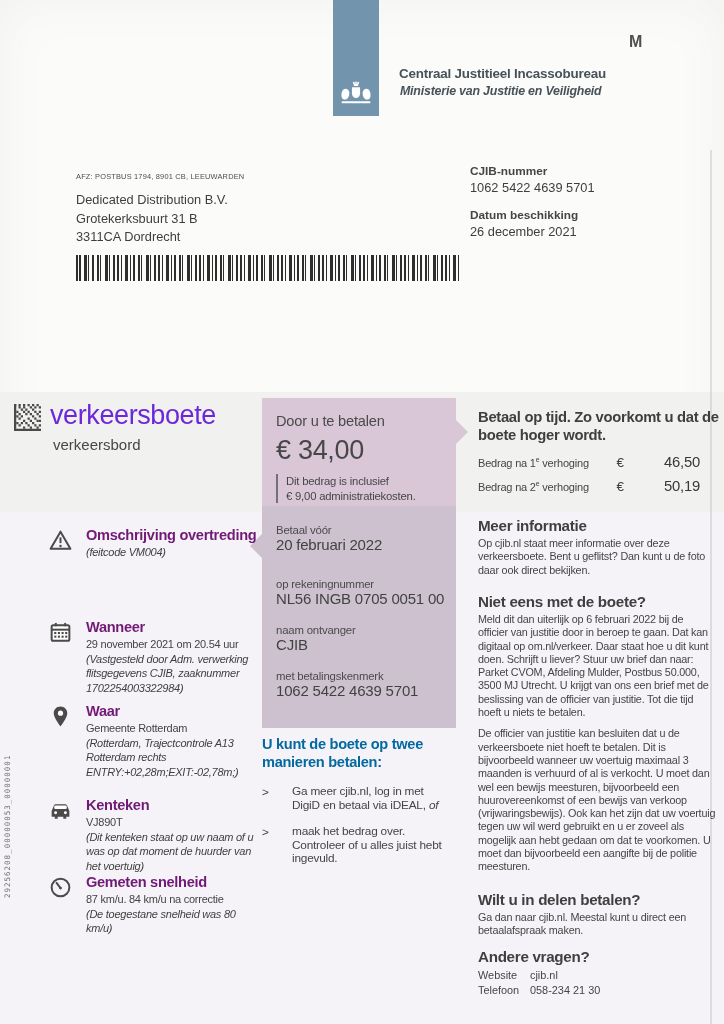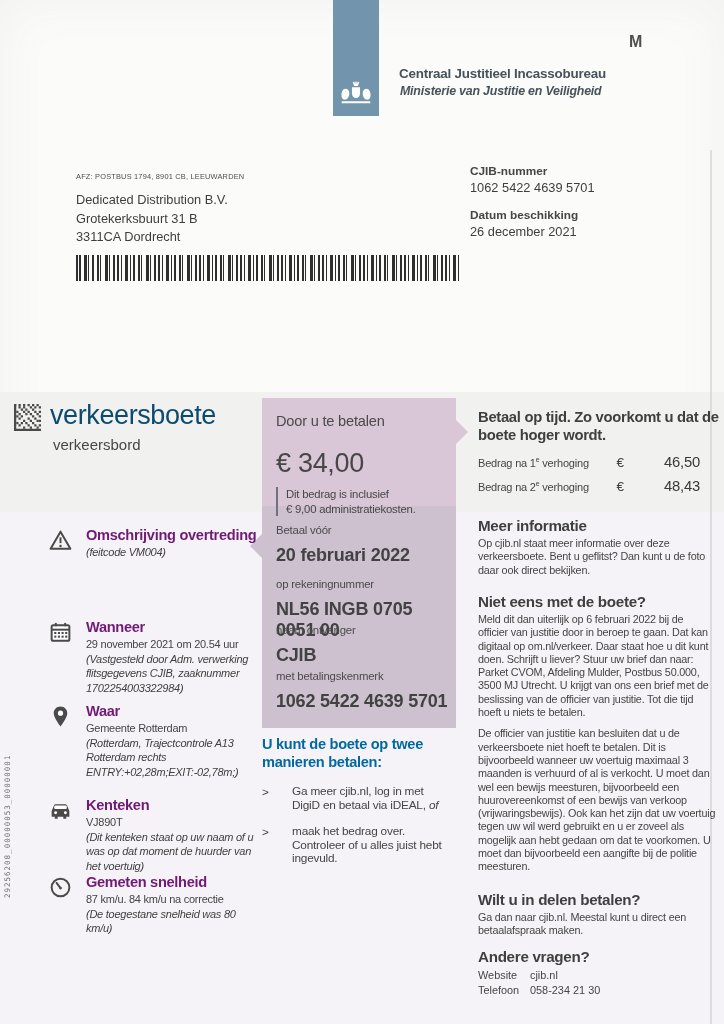--- a/index.html
+++ b/index.html
@@ -26,37 +26,37 @@
       #2e2e2e 8px,#2e2e2e 11px,transparent 11px,transparent 12.5px,
       #2e2e2e 12.5px,#2e2e2e 13.5px,transparent 13.5px,transparent 16px,
       #2e2e2e 16px,#2e2e2e 18px,transparent 18px,transparent 20.5px);}
   .meta{position:absolute;left:470px;top:164px;}
   .meta .lbl{font-size:11.8px;font-weight:700;color:#454545;}
   .meta .val{font-size:12.8px;color:#3e3e3e;margin-top:2px;}
   .meta .gap{height:13px;}
 
   
   .dm{position:absolute;left:14px;top:404px;width:27px;height:27px;}
-  .doc-title{position:absolute;left:50px;top:400px;font-size:27px;color:#0c4a6e;letter-spacing:-.4px;}
+  .doc-title{position:absolute;left:50px;top:400px;font-size:27px;color:#6d28d9;letter-spacing:-.4px;}
   .doc-sub{position:absolute;left:53px;top:436px;font-size:15px;color:#474747;}
 
   
   .pay-col{position:absolute;left:262px;top:398px;width:194px;height:330px;background:var(--purple-main,#cdc1d0);}
   .pay-col::before{content:"";position:absolute;left:-12px;top:136px;border:12px solid transparent;
        border-right-color:var(--purple-main,#cdc1d0);border-left-width:0;}
   .pay-box{position:absolute;left:262px;top:398px;width:194px;height:108px;background:var(--purple-top,#d9c7d7);}
   .pay-box::after{content:"";position:absolute;right:-12px;top:22px;border:12px solid transparent;
        border-left-color:var(--purple-top,#d9c7d7);border-right-width:0;}
   .pay-box .inner{padding:15px 12px 0 14px;}
   .pay-label{font-size:14.6px;color:#4a4a4a;letter-spacing:-.2px;}
-  .pay-amount{font-size:27px;color:#474747;margin-top:19px;letter-spacing:-.3px;}
+  .pay-amount{font-size:27px;color:#474747;margin-top:6px;letter-spacing:-.3px;}
   .pay-note{margin-top:8px;border-left:2px solid #70707f;padding-left:8px;font-size:11.3px;line-height:14.5px;color:#474747;letter-spacing:-.2px;}
   .pd-item{position:absolute;left:14px;width:176px;}
   .pd-item .lbl{font-size:11.4px;color:#4a4a4a;letter-spacing:-.2px;}
-  .pd-item .val{font-size:18px;color:#424242;margin-top:9px;letter-spacing:-.2px;font-weight:bold;}
+  .pd-item .val{font-size:15px;color:#424242;margin-top:0;letter-spacing:-.2px;}
 
   
   .methods{position:absolute;left:262px;top:736px;width:186px;}
   .methods h3{margin:0;font-size:14.6px;font-weight:700;color:#0369a1;line-height:17.5px;letter-spacing:-.3px;width:172px;}
   .methods ul{list-style:none;margin:14px 0 0;padding:0;}
   .methods li{display:flex;margin-bottom:13px;}
   .methods .b{width:30px;font-size:11.8px;color:#454545;}
   .methods .t{width:150px;font-size:11.8px;line-height:13.6px;color:#454545;letter-spacing:-.2px;}
   .it{font-style:italic;}
 
@@ -232,21 +232,21 @@
     <h2>Betaal op tijd. Zo voorkomt u dat de boete hoger wordt.</h2>
     <div class="inc-rows">
       <div class="inc-row">
         <span class="lbl"><span>Bedrag na 1</span><sup>e</sup><span> verhoging</span></span>
         <span class="cur">€</span>
         <span class="amt">46,50</span>
       </div>
       <div class="inc-row">
         <span class="lbl"><span>Bedrag na 2</span><sup>e</sup><span> verhoging</span></span>
         <span class="cur">€</span>
-        <span class="amt">48,43</span>
+        <span class="amt">50,19</span>
       </div>
     </div>
   </div>
 
   <div class="vio-sec" style="top:527px">
     <span class="icon">
       <svg viewBox="0 0 24 24">
           <path d="M12 3.5 L21.5 20 H2.5 Z" fill="none" stroke="#4a4a4a" stroke-width="1.9" stroke-linejoin="round"></path>
           <line x1="12" y1="9" x2="12" y2="14.5" stroke="#4a4a4a" stroke-width="1.9"></line>
           <circle cx="12" cy="17.3" r="1.2" fill="#4a4a4a"></circle>

